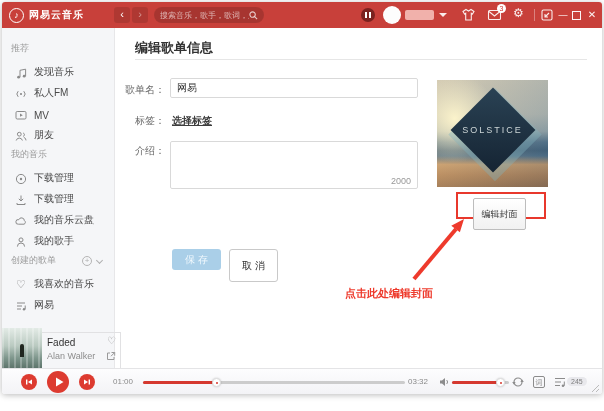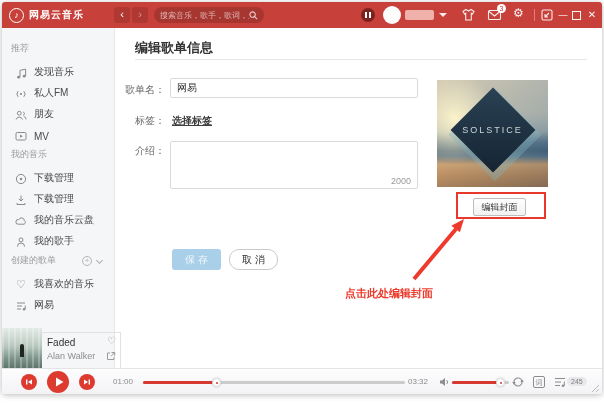--- a/index.html
+++ b/index.html
@@ -33,35 +33,35 @@
   .chev { width:5px; height:5px; border-right:1px solid #b0b0b0; border-bottom:1px solid #b0b0b0; transform:rotate(45deg); margin-right:3px; }
 
   
   .pg-title { position:absolute; left:133px; top:37px; font-size:13px; font-weight:bold; color:#333; }
   .title-line { position:absolute; left:133px; top:57px; width:452px; height:1px; background:#e6e6e6; }
   .flabel { position:absolute; width:60px; text-align:right; font-size:10px; color:#666; }
   .finput { position:absolute; left:168px; width:248px; border:1px solid #d9d9d9; border-radius:2px; background:#fff; font-size:10px; color:#333; padding:0 6px; font-family:inherit; }
   .tag-link { position:absolute; left:170px; top:112px; font-size:10px; color:#3d3d3d; text-decoration:underline; font-weight:bold; }
   .counter { position:absolute; right:6px; bottom:2px; font-size:9px; color:#999; }
   .btn-save { position:absolute; left:170px; top:247px; width:49px; height:21px; background:#aacfe8; border:none; border-radius:3px; color:#f0f8fd; font-size:10px; }
-  .btn-cancel { position:absolute; left:227px; top:247px; width:49px; height:21px; background:#fff; border:1px solid #c9c9c9; border-radius:10px; color:#333; font-size:10px; }
+  .btn-cancel { position:absolute; left:227px; top:247px; width:49px; height:33px; background:#fff; border:1px solid #c9c9c9; border-radius:3px; color:#333; font-size:10px; }
 
   
   .cover { position:absolute; left:435px; top:78px; width:111px; height:107px; overflow:hidden;
     background:
       radial-gradient(circle at 16% 36%, rgba(255,246,205,.95), rgba(255,246,205,0) 38%),
       linear-gradient(90deg, rgba(235,220,185,.30), rgba(115,145,165,.28)),
       linear-gradient(180deg,#c9c2b0 0%,#b7b7ac 32%,#93a0a2 48%,#45647c 58%,#2e4d68 66%,#3c5c76 71%,#bf8a55 79%,#a8703f 89%,#8a5a33 100%);
   }
   .dmb { position:absolute; left:50%; top:47%; width:66px; height:66px; transform:translate(-47%,-43%) rotate(45deg); background:rgba(130,180,190,.38); }
   .dm { position:absolute; left:50%; top:47%; width:60px; height:60px; transform:translate(-50%,-50%) rotate(45deg); background:linear-gradient(135deg,#2a4254,#152433); }
   .solstice { position:absolute; left:0; top:0; width:111px; height:100px; display:flex; align-items:center; justify-content:center; color:#ccd5d6; font-size:9px; letter-spacing:2px; }
 
   .hl-box { position:absolute; left:454px; top:190px; width:90px; height:27px; border:2px solid #e8382c; }
-  .btn-editcover { position:absolute; left:471px; top:196px; width:53px; height:18px; background:linear-gradient(#fff,#f1f1f1); border:1px solid #bdbdbd; border-radius:2px; font-size:9px; color:#333; }
+  .btn-editcover { position:absolute; left:471px; top:196px; width:53px; height:32px; background:linear-gradient(#fff,#f1f1f1); border:1px solid #bdbdbd; border-radius:2px; font-size:9px; color:#333; }
 
   .anno-text { position:absolute; left:343px; top:284px; font-size:11px; color:#ee3a2c;font-weight:bold; }
 
   
   .np-art { position:absolute; left:0; top:326px; width:40px; height:40px; overflow:hidden;
     background:repeating-linear-gradient(90deg, rgba(255,255,255,.25) 0 2px, rgba(0,0,0,0) 2px 6px),
                linear-gradient(180deg,#e3ebe6 0%,#b9c9c0 45%,#7e968c 75%,#5d746b 100%); }
   .np-art::after { content:""; position:absolute; left:18px; top:16px; width:4px; height:13px; background:#20261f; border-radius:2px 2px 0 0; }
   .np-panel { position:absolute; left:40px; top:330px; width:79px; height:36px; border-top:1px solid #e1e1e3; border-right:1px solid #e1e1e3; }
   .np-title { position:absolute; left:5px; top:4px; font-size:10px; color:#333; }
@@ -149,32 +149,32 @@
     </div>
     <div class="sb-item">
       <svg width="12" height="12" viewBox="0 0 12 12">
           <circle cx="6" cy="6" r="1.1" fill="#8a8a8a"></circle>
           <path d="M3.2 3.2 a4 4 0 0 0 0 5.6 M8.8 3.2 a4 4 0 0 1 0 5.6" fill="none" stroke="#8a8a8a" stroke-width="1"></path>
         </svg>
       <span>私人FM</span>
     </div>
     <div class="sb-item">
       <svg width="12" height="12" viewBox="0 0 12 12">
+          <rect x="1" y="2.5" width="10" height="7.5" rx="1.2" fill="none" stroke="#8a8a8a" stroke-width="1"></rect>
+          <path d="M5 4.6 L7.8 6.2 L5 7.8 Z" fill="#8a8a8a"></path>
+        </svg>
+      <span>MV</span>
+    </div>
+    <div class="sb-item">
+      <svg width="12" height="12" viewBox="0 0 12 12">
           <circle cx="4.3" cy="4.2" r="1.9" fill="none" stroke="#8a8a8a" stroke-width="1"></circle>
           <path d="M1.2 10.5 a3.2 3.2 0 0 1 6.2 0" fill="none" stroke="#8a8a8a" stroke-width="1"></path>
           <path d="M8.2 3 a1.8 1.8 0 0 1 0 3.4 M8.8 7.4 a3 3 0 0 1 2.2 3" fill="none" stroke="#8a8a8a" stroke-width="1"></path>
         </svg>
       <span>朋友</span>
-    </div>
-    <div class="sb-item">
-      <svg width="12" height="12" viewBox="0 0 12 12">
-          <rect x="1" y="2.5" width="10" height="7.5" rx="1.2" fill="none" stroke="#8a8a8a" stroke-width="1"></rect>
-          <path d="M5 4.6 L7.8 6.2 L5 7.8 Z" fill="#8a8a8a"></path>
-        </svg>
-      <span>MV</span>
     </div>
 
     <div class="sb-header">
         <span>我的音乐</span>
       </div>
     <div class="sb-item">
       <svg width="12" height="12" viewBox="0 0 12 12">
           <circle cx="6" cy="6" r="4.6" fill="none" stroke="#8a8a8a" stroke-width="1"></circle>
           <circle cx="6" cy="6" r="1.2" fill="#8a8a8a"></circle>
         </svg>

